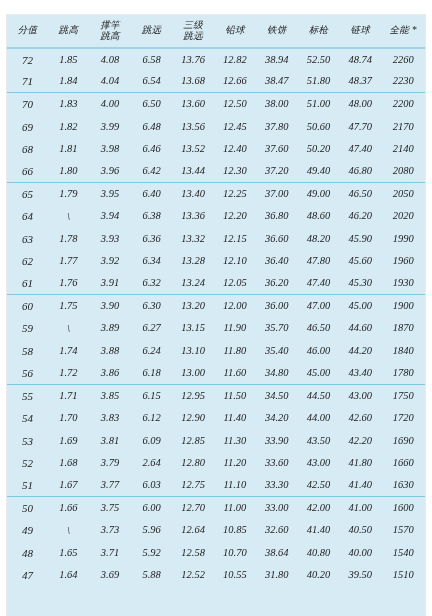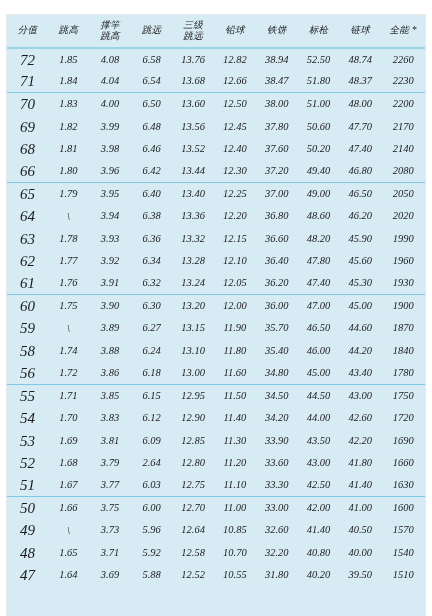--- a/index.html
+++ b/index.html
@@ -62,21 +62,21 @@
   
   tbody tr {
     height: 22.45px;
   }
   tbody td {
     font-size: 10.5px;
     line-height: 12px;
     vertical-align: middle;
     white-space: nowrap;
   }
-  tbody td.col-score { font-size: 15px; }
+  tbody td.col-score { font-size: 11px; }
   tbody td.blank-mark {
     font-size: 11px;
   }
 
   
   tbody tr.group-end td {
     border-bottom: 1.5px solid #7ec8e3;
     margin-left: 24px;
   }
 
@@ -410,21 +410,21 @@
           <td class="">40.50</td>
           <td class="">1570</td>
         </tr>
         <tr>
           <td class="col-score">48</td>
           <td class="">1.65</td>
           <td class="">3.71</td>
           <td class="">5.92</td>
           <td class="">12.58</td>
           <td class="">10.70</td>
-          <td class="">32.20</td>
+          <td class="">38.64</td>
           <td class="">40.80</td>
           <td class="">40.00</td>
           <td class="">1540</td>
         </tr>
         <tr>
           <td class="col-score">47</td>
           <td class="">1.64</td>
           <td class="">3.69</td>
           <td class="">5.88</td>
           <td class="">12.52</td>

